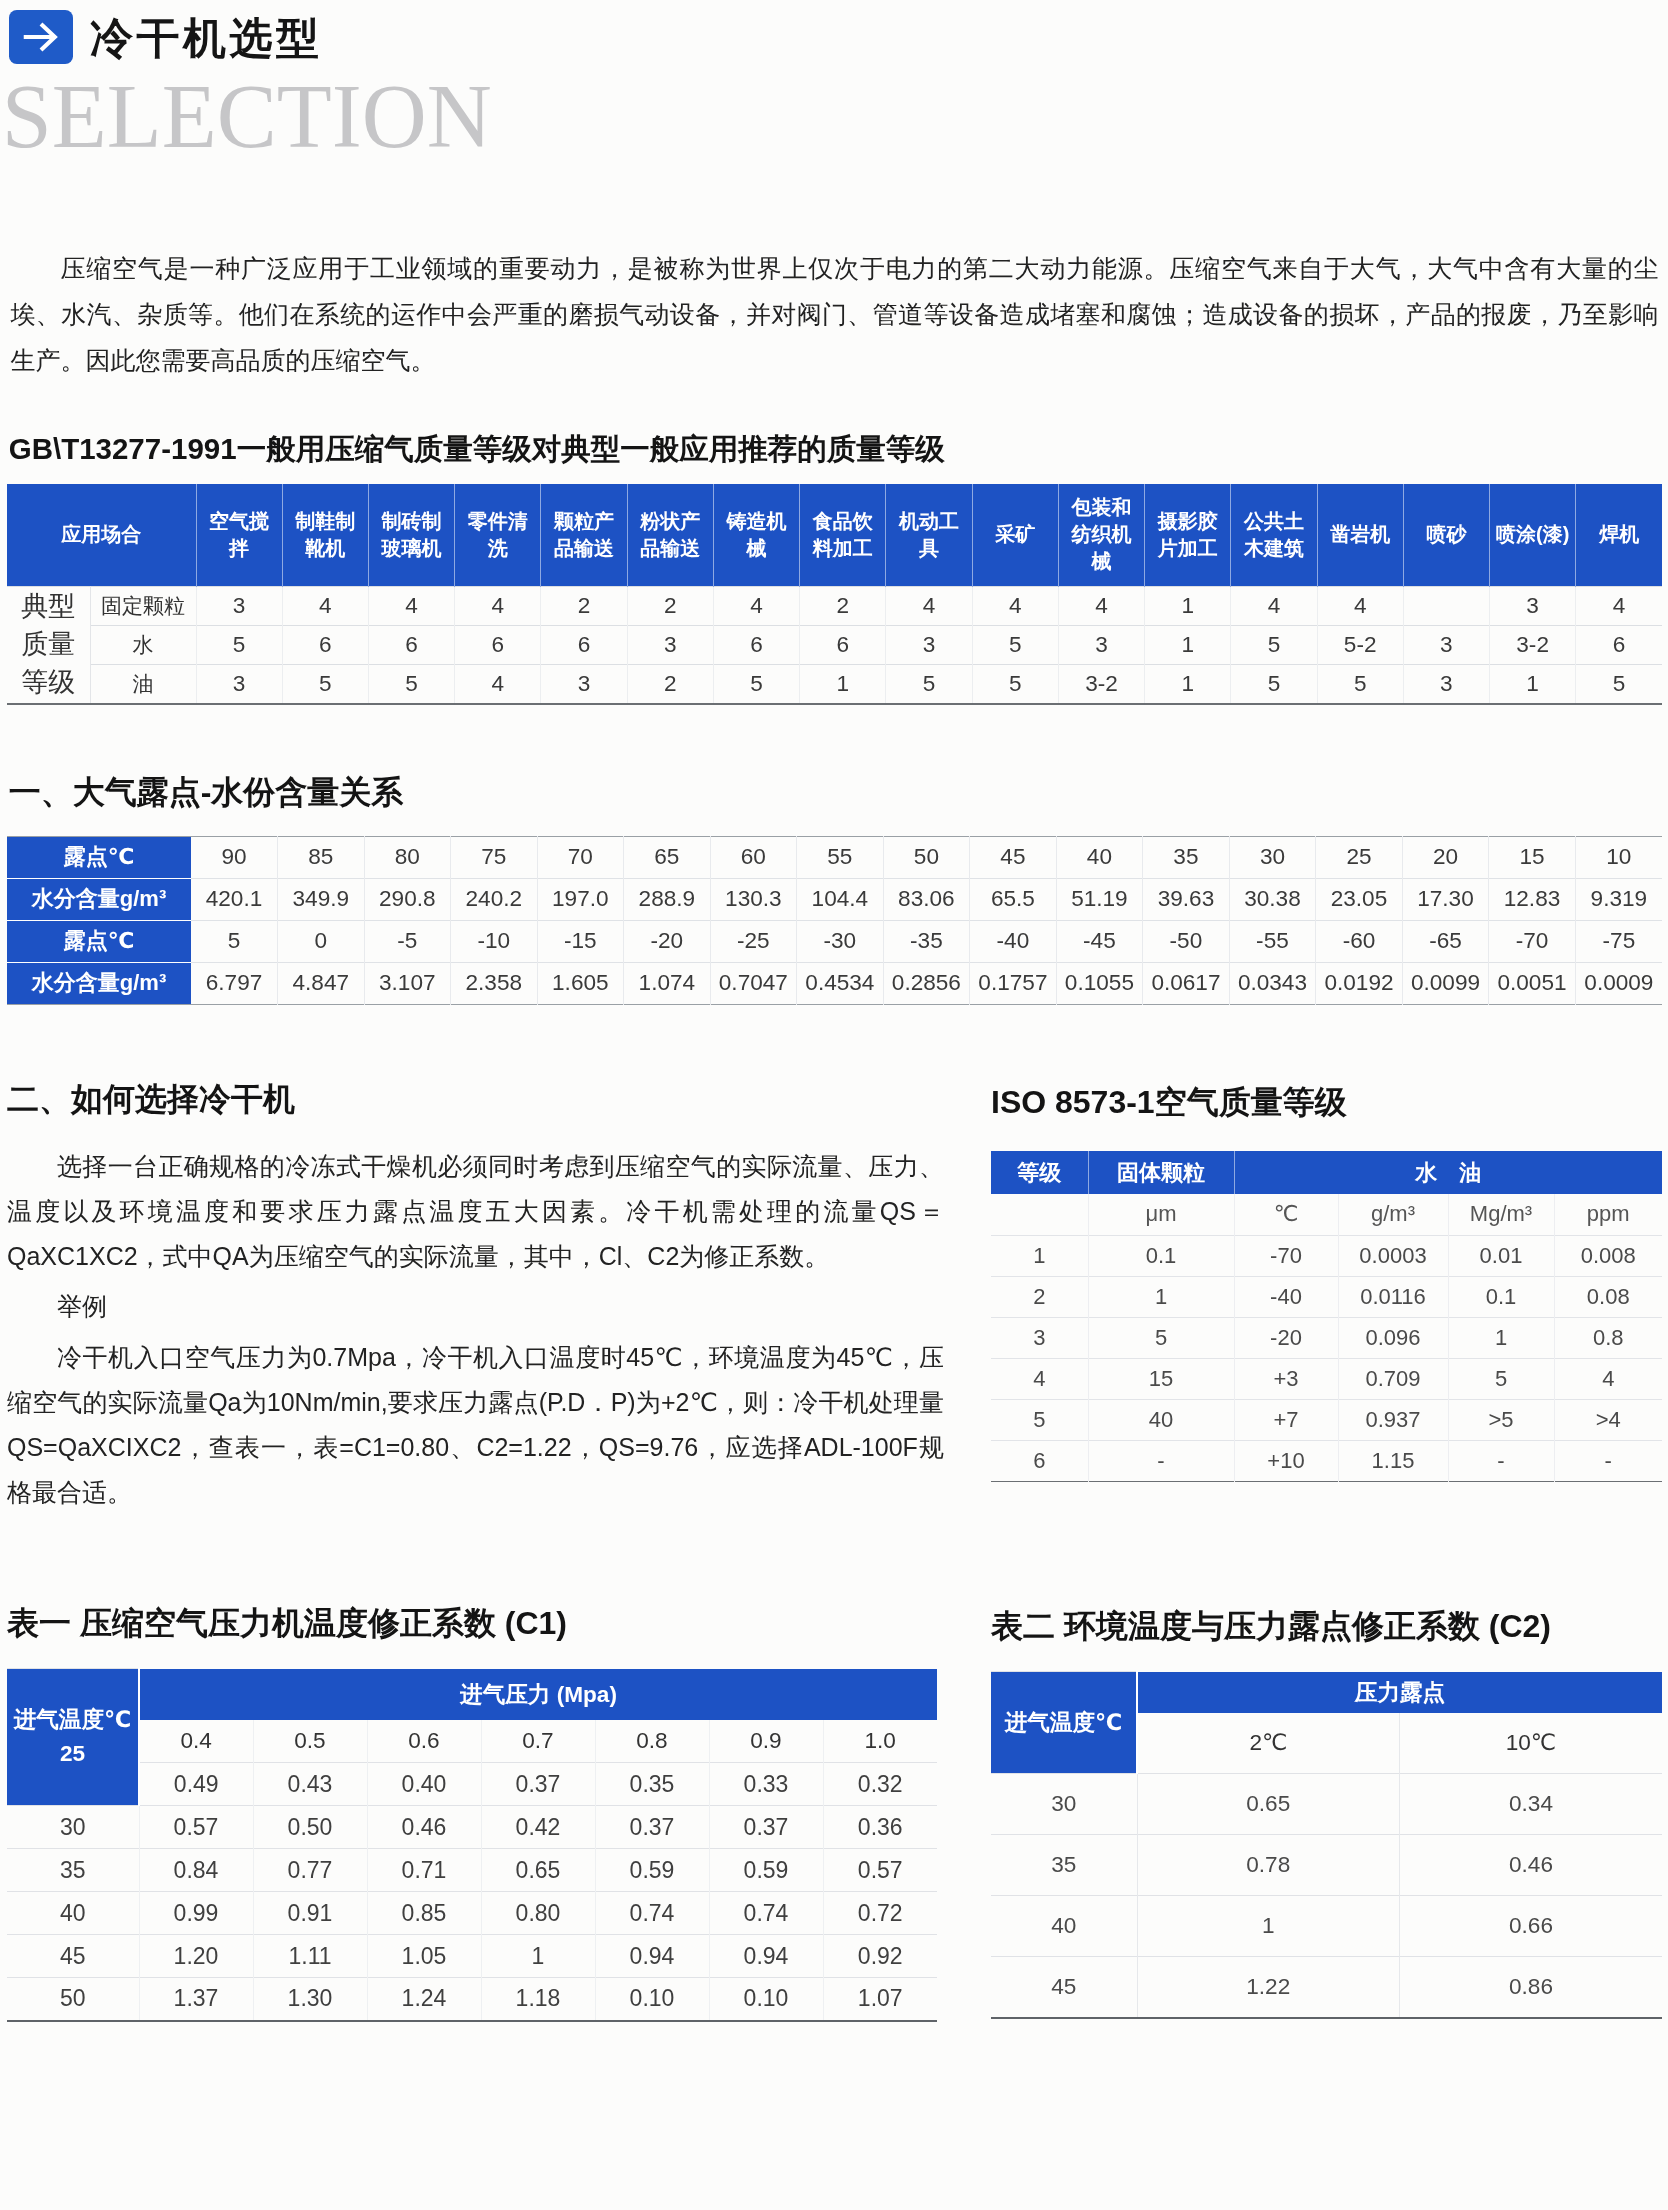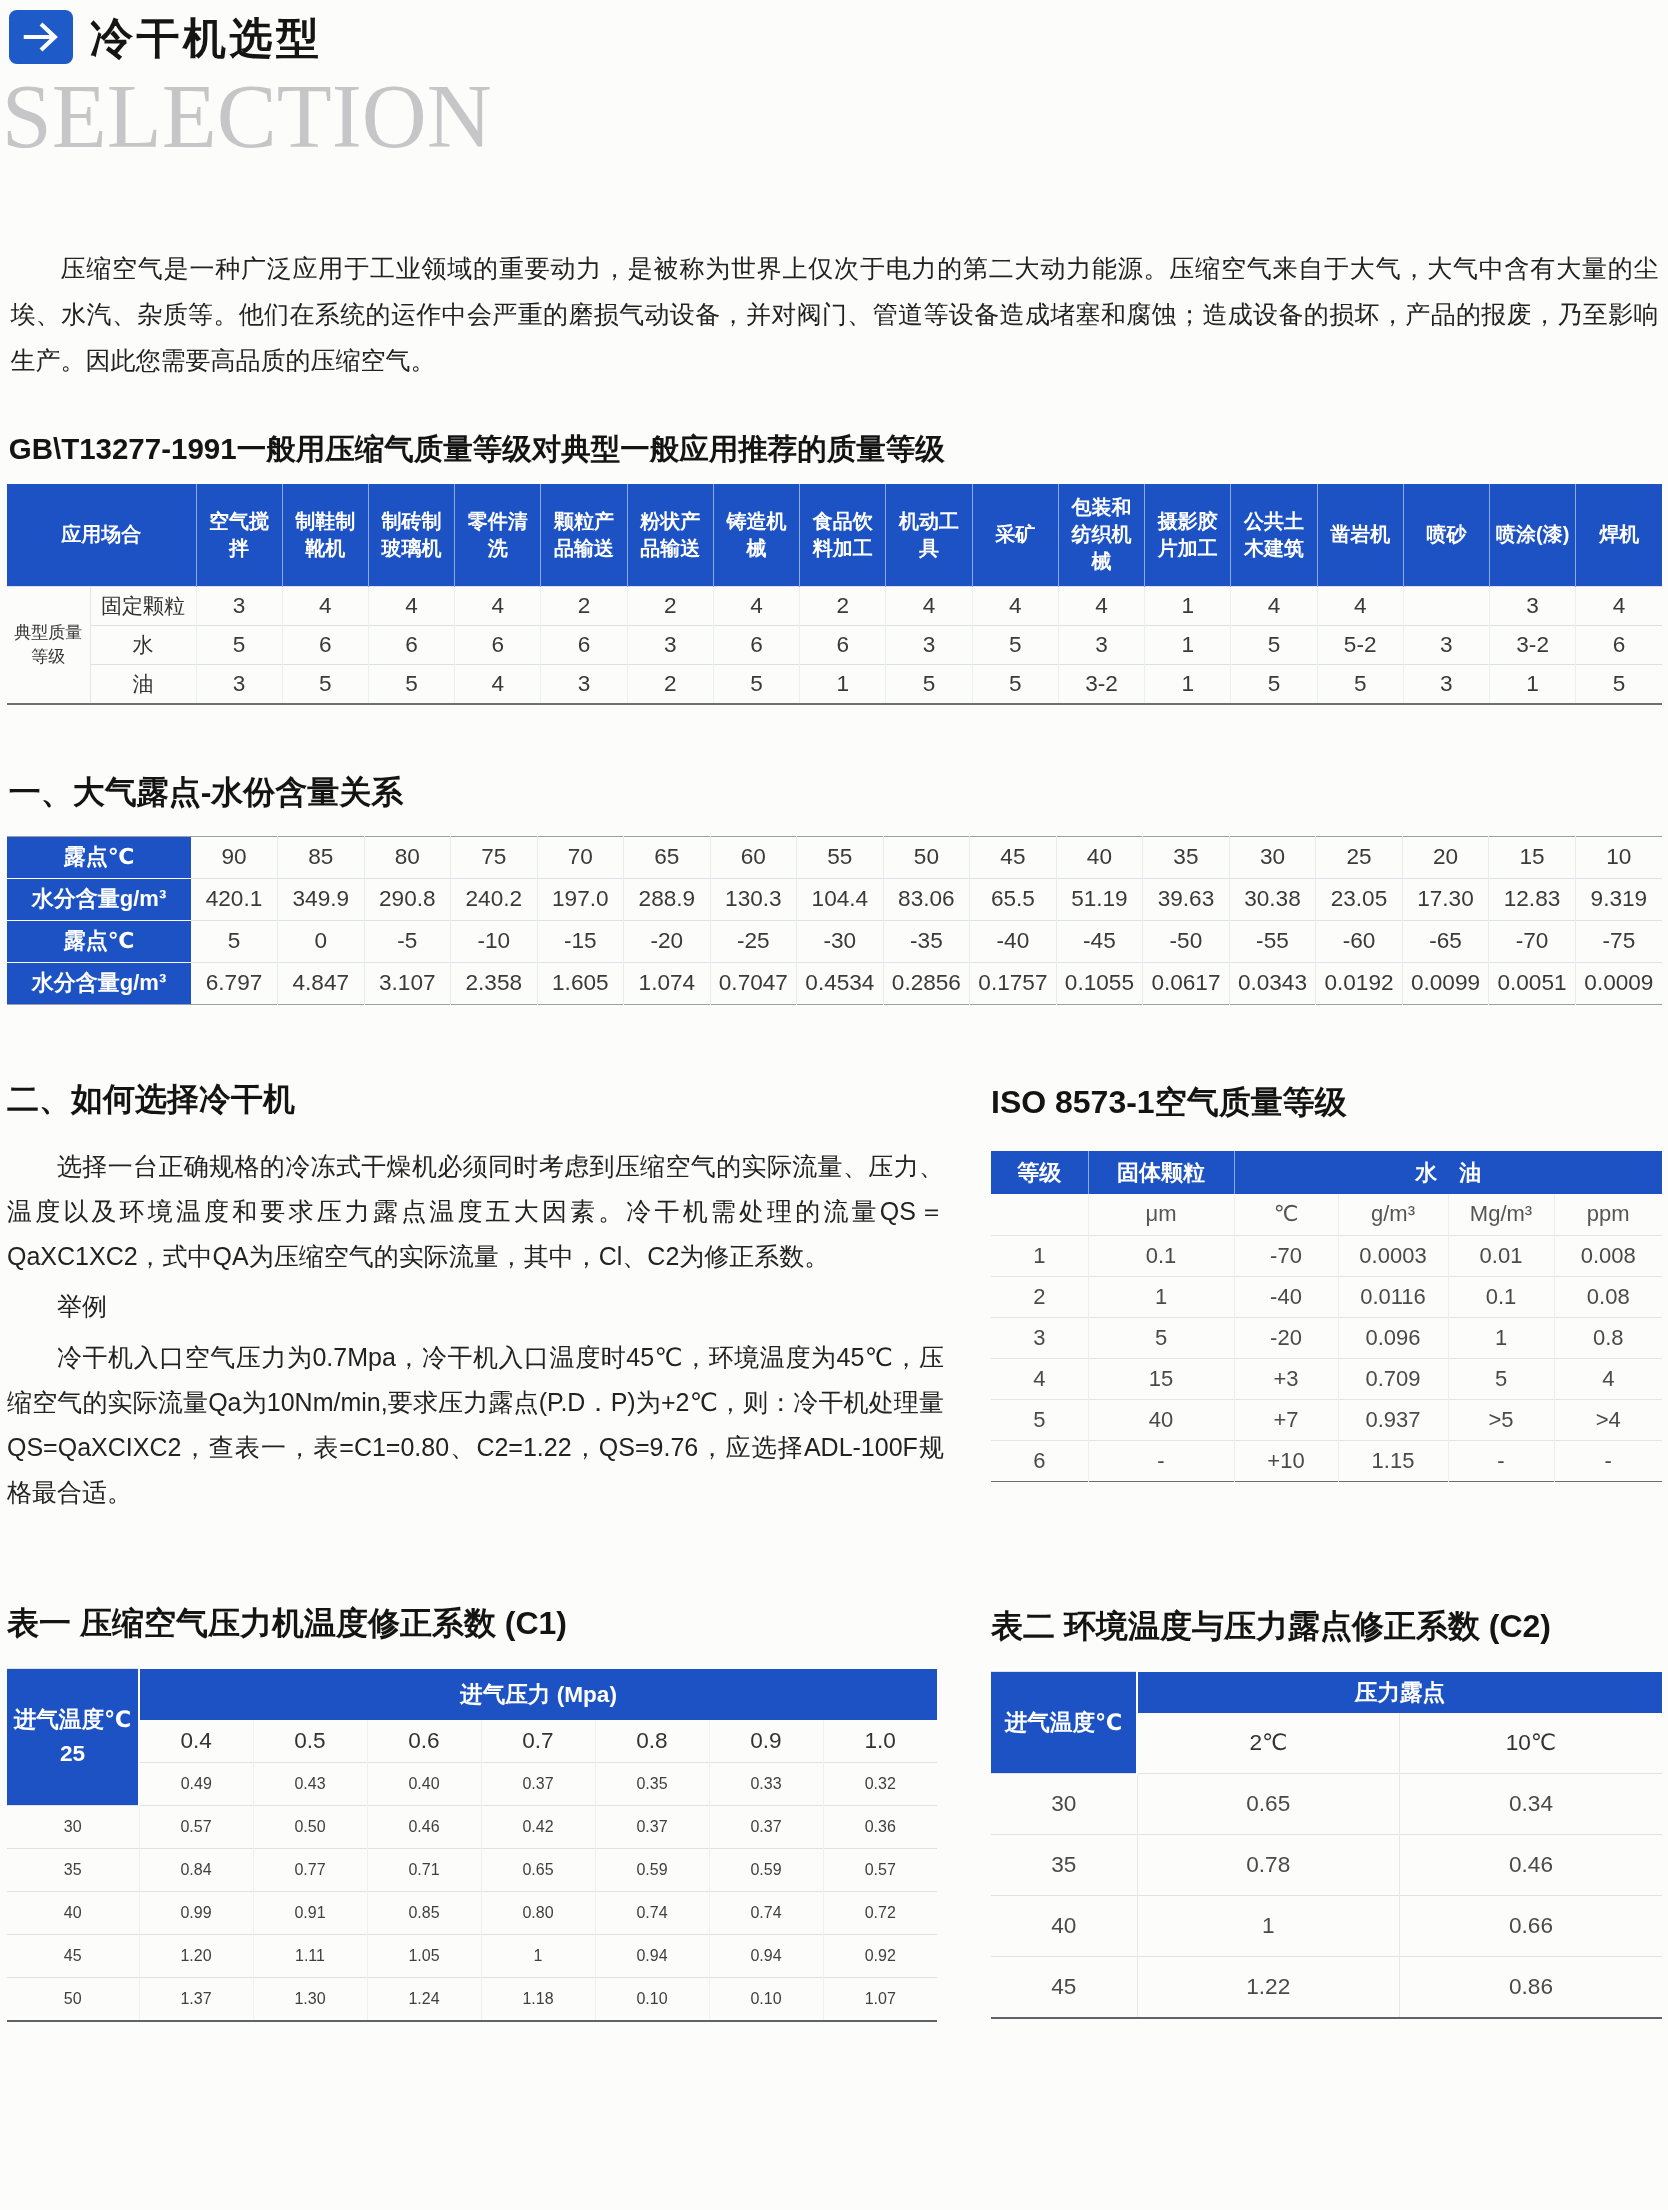--- a/index.html
+++ b/index.html
@@ -40,21 +40,21 @@
   
   .gb-heading{margin:47px 0 0 1.7px;font-size:29.5px;font-weight:600;color:#141414;}
   table.gb{width:1655px;margin-top:14px;border-bottom:2.6px solid #6b6f73;}
   table.gb thead th{
     background:var(--header_blue);color:#fff;font-size:20px;font-weight:600;
     height:103px;line-height:1.35;border-right:1.7px solid rgba(255,255,255,.5);padding:1.7px 3.5px;}
   table.gb thead th:last-child{border-right:none;}
   table.gb tbody td{height:39px;font-size:22.6px;color:#3a3a3a;
     border-top:0.9px solid #dcdfe3;border-right:0.9px solid #eceef0;}
   table.gb tbody td:last-child{border-right:none;}
-  table.gb td.gb-group{font-size:17px;color:#333;line-height:1.4;border-right:0.9px solid #e3e5e8;width:83px;padding:0 5.2px;}
+  table.gb td.gb-group{font-size:27px;color:#333;line-height:1.4;border-right:0.9px solid #e3e5e8;width:83px;padding:0 5.2px;}
   table.gb td.gb-rowlabel{font-size:21px;color:#333;width:106px;}
 
   
   .sec-heading{font-size:32px;font-weight:600;color:#141414;}
   .dew-heading{margin:66px 0 0 1.7px;}
   table.dew{width:1655px;margin-top:21px;border-top:1.7px solid #9aa0a5;border-bottom:1.7px solid #9aa0a5;}
   table.dew td{height:42px;font-size:22.6px;color:#3a3a3a;
     border-top:0.9px solid #dfe2e6;border-right:0.9px solid #e8eaed;}
   table.dew tr:first-child td{border-top:none;}
   table.dew td:last-child{border-right:none;}
@@ -79,21 +79,21 @@
   table.iso tr.units td{color:#555;border-top:none;}
 
   
   .bot-cols{display:flex;margin-top:87px;align-items:center;}
   .bot-left{width:937px;}
   .bot-right{width:671px;margin-left:auto;}
   table.c1{width:930px;margin-top:22.6px;border-bottom:2.6px solid #5f6368;}
   table.c1 th.span-head{background:var(--header_blue);color:#fff;font-size:22.6px;font-weight:600;height:51px;margin-left:32px;}
   table.c1 td.c1-stub{background:var(--header_blue);color:#fff;font-size:22.6px;font-weight:600;
     width:132px;border-right:2.6px solid #fff;line-height:1.5;}
-  table.c1 td{height:43px;font-size:16px;color:#3f3f3f;border-top:0.9px solid #e0e2e6;border-right:0.9px solid #eef0f2;}
+  table.c1 td{height:43px;font-size:23px;color:#3f3f3f;border-top:0.9px solid #e0e2e6;border-right:0.9px solid #eef0f2;}
   table.c1 td:last-child{border-right:none;}
   table.c1 tr.press td{border-top:none;font-size:22.6px;color:#333;}
   table.c2{width:671px;margin-top:22.6px;border-bottom:2.6px solid #5f6368;}
   table.c2 th.span-head{background:var(--header_blue);color:#fff;font-size:22.6px;font-weight:600;height:41px;}
   table.c2 td.c2-stub{background:var(--header_blue);color:#fff;font-size:22.6px;font-weight:600;
     width:146px;border-right:2.6px solid #fff;}
   table.c2 td{height:61px;font-size:22.6px;color:#4a4a4a;border-top:0.9px solid #e0e2e6;border-right:0.9px solid #e6e8eb;}
   table.c2 td:last-child{border-right:none;}
   table.c2 tr.sub td{border-top:none;color:#333;}
 </style>

